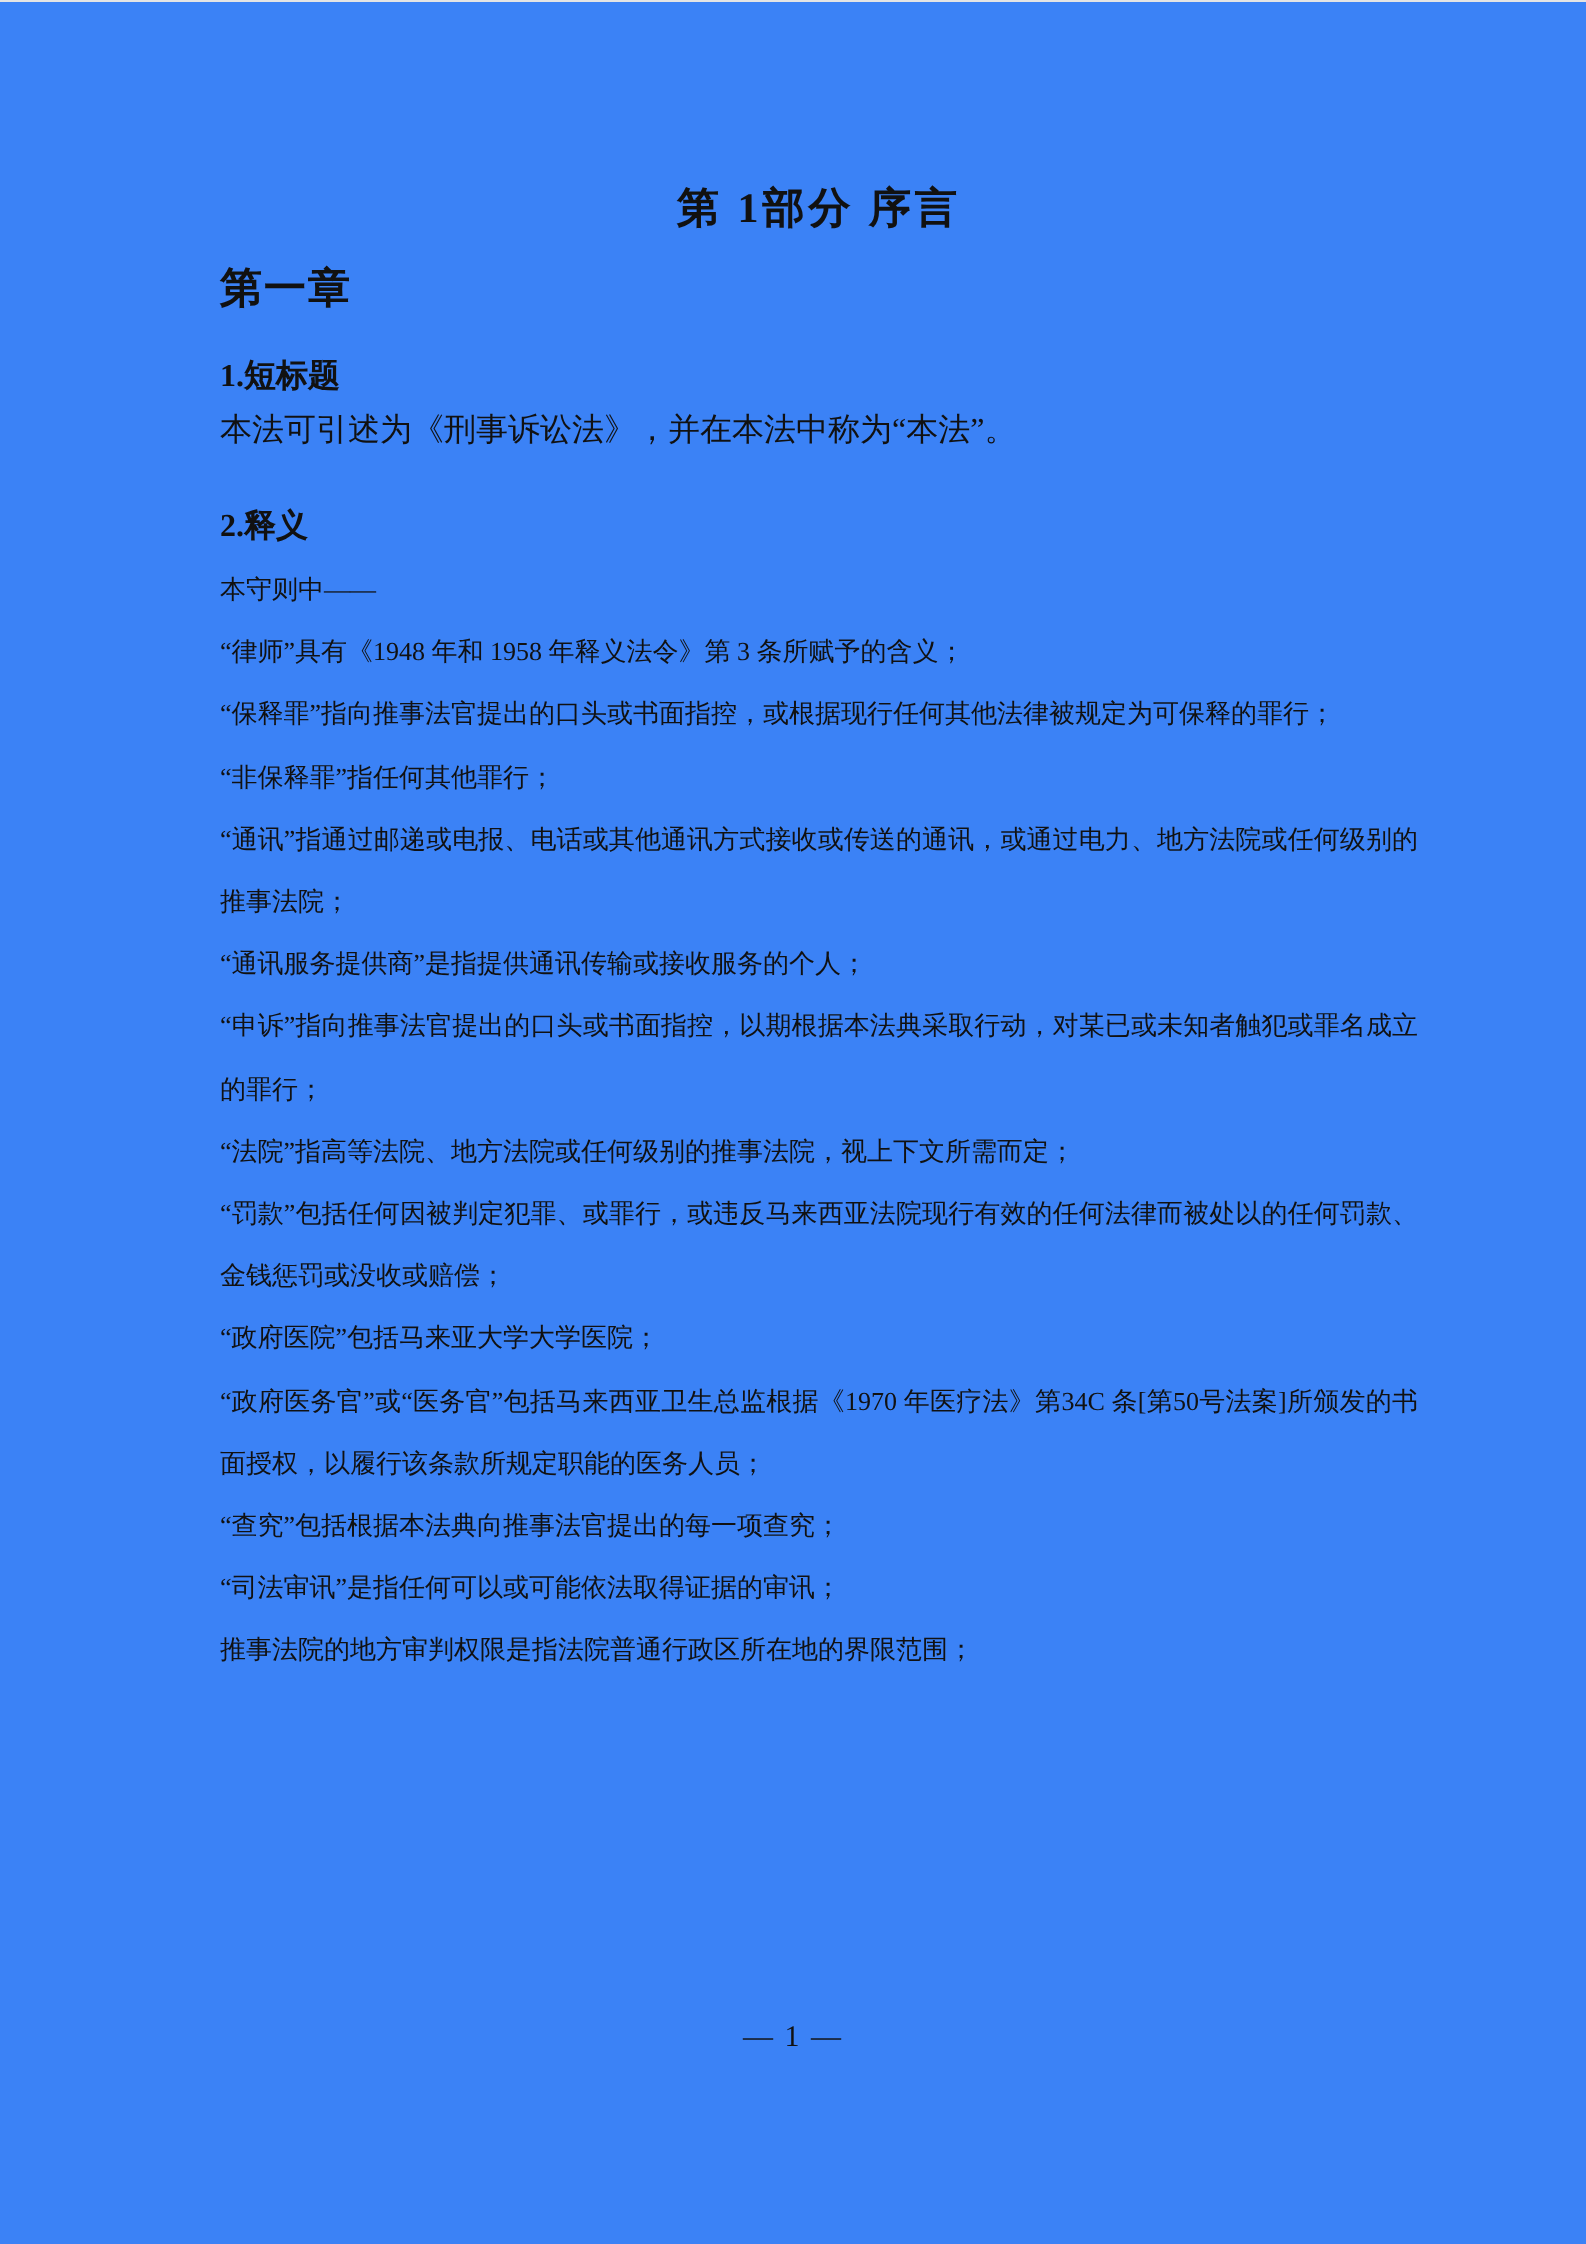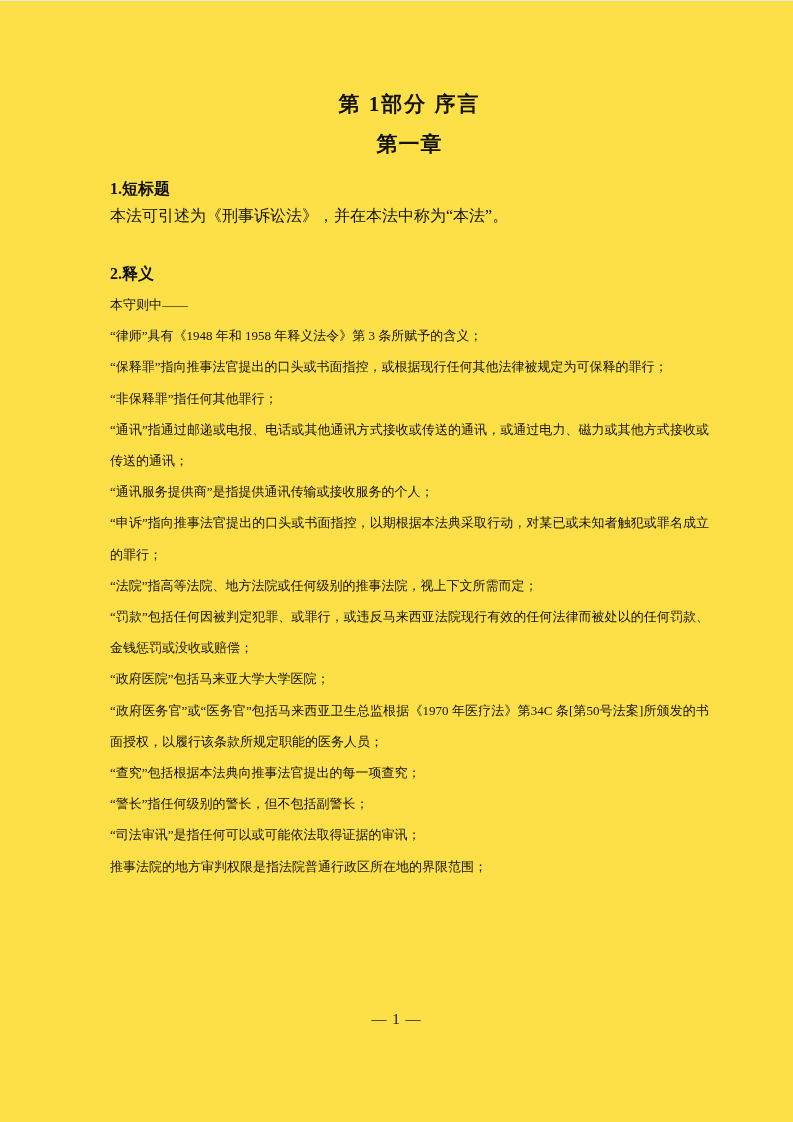--- a/index.html
+++ b/index.html
@@ -4,58 +4,58 @@
 <style>
   html, body {
     margin: 0;
     padding: 0;
     background: #ffffff;
   }
   .page {
     position: relative;
     width: 793px;
     height: 1122px;
-    background: #fde047;
+    background: #3b82f6;
     box-sizing: border-box;
     padding: 90px 84px 0 110px;
     font-family: "Liberation Serif", "DejaVu Serif", serif;
     color: #111111;
     border-top: 1px solid #e4e4e4;
     overflow: hidden;
   }
   .doc-title {
     font-size: 21px;
     font-weight: bold;
     text-align: center;
     letter-spacing: 2px;
     line-height: 26px;
     margin: 0 0 14px 0;
   }
   .doc-subtitle {
     font-size: 21px;
     font-weight: bold;
-    text-align: center;
+    text-align: left;
     letter-spacing: 1px;
     line-height: 26px;
     margin: 0 0 18px 0;
   }
   .sec-heading {
     font-size: 16px;
     font-weight: bold;
     line-height: 27px;
     margin: 0;
   }
   .body-text {
     font-size: 16px;
     line-height: 27px;
     margin: 0;
     text-align: justify;
   }
   .section-2 {
-    margin-top: 29px;
+    margin-top: 19px;
   }
   .section-2 .sec-heading {
     line-height: 31px;
   }
   .def-line {
     font-size: 13px;
     line-height: 31.2px;
     margin: 0;
     text-align: justify;
   }
@@ -82,28 +82,27 @@
     <div class="sec-heading">1.短标题</div>
     <p class="body-text">本法可引述为《刑事诉讼法》，并在本法中称为“本法”。</p>
   </div>
 
   <div class="section section-2">
     <div class="sec-heading">2.释义</div>
     <p class="def-line">本守则中——</p>
     <p class="def-line">“律师”具有《1948 年和 1958 年释义法令》第 3 条所赋予的含义；</p>
     <p class="def-line">“保释罪”指向推事法官提出的口头或书面指控，或根据现行任何其他法律被规定为可保释的罪行；</p>
     <p class="def-line">“非保释罪”指任何其他罪行；</p>
-    <p class="def-line">“通讯”指通过邮递或电报、电话或其他通讯方式接收或传送的通讯，或通过电力、磁力或其他方式接收或传送的通讯；</p>
+    <p class="def-line">“通讯”指通过邮递或电报、电话或其他通讯方式接收或传送的通讯，或通过电力、地方法院或任何级别的推事法院；</p>
     <p class="def-line">“通讯服务提供商”是指提供通讯传输或接收服务的个人；</p>
     <p class="def-line">“申诉”指向推事法官提出的口头或书面指控，以期根据本法典采取行动，对某已或未知者触犯或罪名成立的罪行；</p>
     <p class="def-line">“法院”指高等法院、地方法院或任何级别的推事法院，视上下文所需而定；</p>
     <p class="def-line">“罚款”包括任何因被判定犯罪、或罪行，或违反马来西亚法院现行有效的任何法律而被处以的任何罚款、金钱惩罚或没收或赔偿；</p>
     <p class="def-line">“政府医院”包括马来亚大学大学医院；</p>
     <p class="def-line">“政府医务官”或“医务官”包括马来西亚卫生总监根据《1970 年医疗法》第34C 条[第50号法案]所颁发的书面授权，以履行该条款所规定职能的医务人员；</p>
     <p class="def-line">“查究”包括根据本法典向推事法官提出的每一项查究；</p>
-    <p class="def-line">“警长”指任何级别的警长，但不包括副警长；</p>
     <p class="def-line">“司法审讯”是指任何可以或可能依法取得证据的审讯；</p>
     <p class="def-line">推事法院的地方审判权限是指法院普通行政区所在地的界限范围；</p>
   </div>
 
   <div class="page-number">— 1 —</div>
 
 </div>
 
 </body></html>

